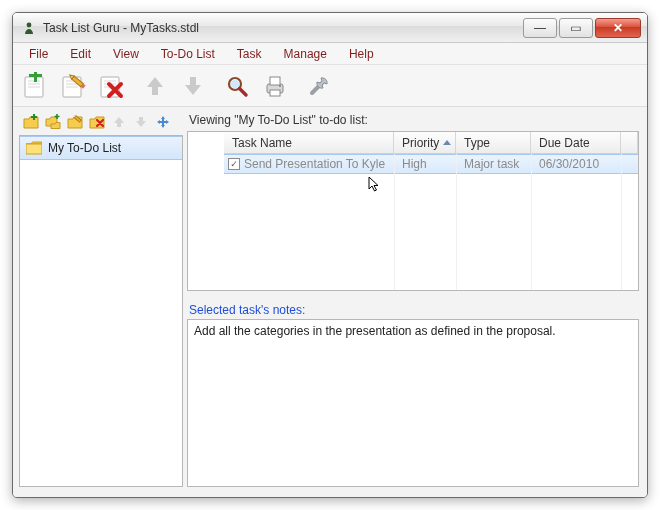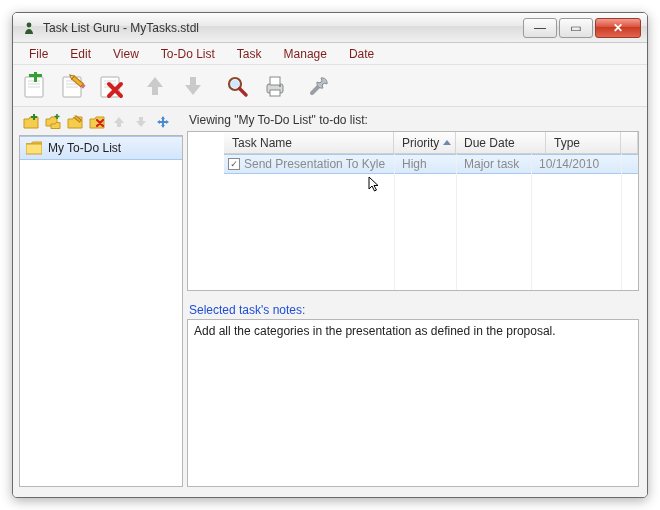--- a/index.html
+++ b/index.html
@@ -105,21 +105,21 @@
     </div>
   </div>
 
   <div class="menubar">
     <div class="menu-item">File</div>
     <div class="menu-item">Edit</div>
     <div class="menu-item">View</div>
     <div class="menu-item">To-Do List</div>
     <div class="menu-item">Task</div>
     <div class="menu-item">Manage</div>
-    <div class="menu-item">Date</div>
+    <div class="menu-item">Help</div>
   </div>
 
   <div class="toolbar">
     <div class="tb-btn">
       <svg width="28" height="28" viewBox="0 0 28 28">
           <rect x="4" y="5" width="18" height="20" rx="1" fill="#fefefe" stroke="#b0b0b0"></rect>
           <path d="M7 9h12M7 12h12M7 15h12" stroke="#d8d8d8"></path>
           <g transform="translate(14 3)">
             <rect x="-1" y="-6" width="3" height="13" fill="#35a035"></rect>
             <rect x="-6" y="-1" width="13" height="3" fill="#35a035"></rect>
@@ -243,37 +243,37 @@
       </div>
     </div>
 
     <div class="right-pane">
       <div class="pane-label">Viewing "My To-Do List" to-do list:</div>
 
       <div class="grid">
         <div class="grid-head">
           <div class="gh col-name">Task Name</div>
           <div class="gh col-pri sort">Priority</div>
+          <div class="gh col-type">Type</div>
           <div class="gh col-due">Due Date</div>
-          <div class="gh col-type">Type</div>
           <div class="gh col-rest"></div>
         </div>
         <div class="grid-body">
           <div class="vline" style="left:170px"></div>
           <div class="vline" style="left:232px"></div>
           <div class="vline" style="left:307px"></div>
           <div class="vline" style="left:397px"></div>
           <div class="grid-row">
             <div class="gc col-name">
               <span class="chk">✓</span>
               <span>Send Presentation To Kyle</span>
             </div>
             <div class="gc col-pri">High</div>
             <div class="gc col-type">Major task</div>
-            <div class="gc col-due">10/14/2010</div>
+            <div class="gc col-due">06/30/2010</div>
           </div>
           <svg class="cursor" width="14" height="18" viewBox="0 0 14 18">
             <path d="M1 1 L1 13 L4 10 L6.5 15 L8.5 14 L6 9.5 L10 9.5 Z" fill="#fff" stroke="#000" stroke-width="1"></path>
           </svg>
         </div>
       </div>
 
       <div class="notes-label">Selected task's notes:</div>
       <div class="notes">
         <span>Add all the categories in the presentation as defined in the proposal.</span>

